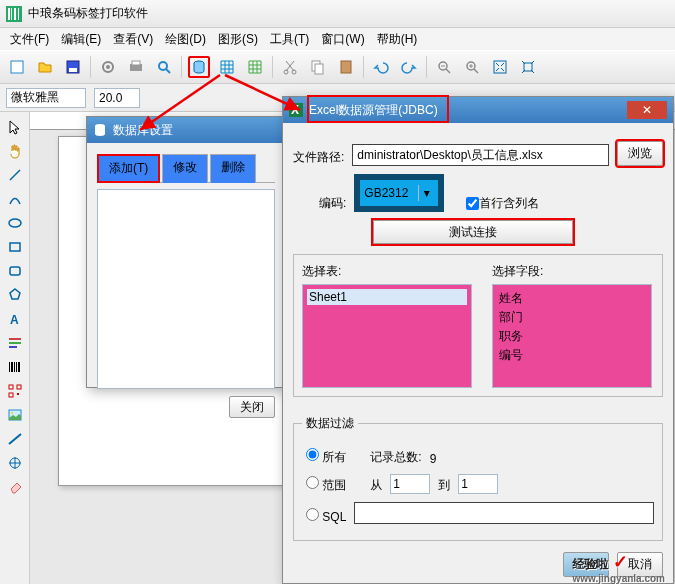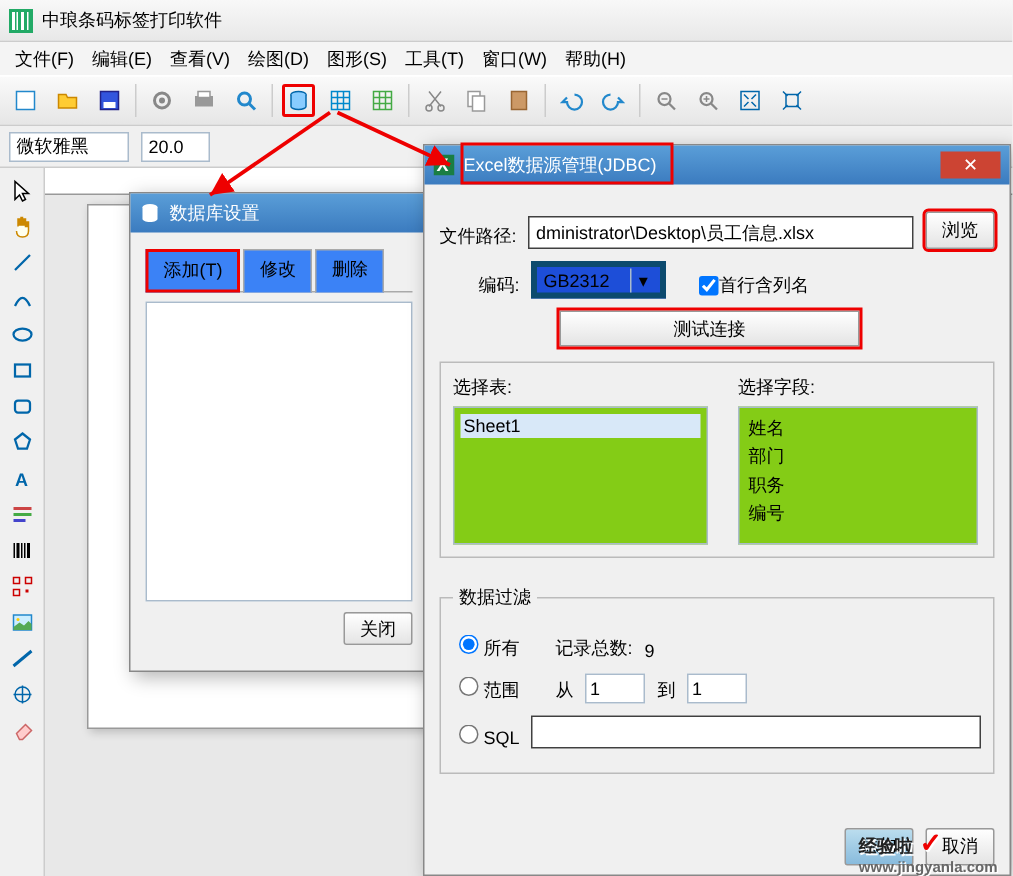--- a/index.html
+++ b/index.html
@@ -15,36 +15,36 @@
 .formatbar{height:28px;background:#f0f0f0;border-bottom:1px solid #ccc;display:flex;align-items:center;padding:0 6px;gap:8px}
 .formatbar input{height:20px;border:1px solid #abc;padding:0 4px;background:#fff}
 .leftbar{position:absolute;left:0;top:112px;width:30px;height:472px;background:#f0f0f0;border-right:1px solid #ccc;display:flex;flex-direction:column;align-items:center;gap:2px;padding-top:4px}
 .ltbtn{width:22px;height:22px;display:flex;align-items:center;justify-content:center;border:1px solid transparent}
 .canvas{position:absolute;left:30px;top:112px;right:0;bottom:0;background:#e8e8e8}
 .ruler-h{height:18px;background:#fff;border-bottom:1px solid #999}
 .paper{position:absolute;left:28px;top:24px;width:230px;height:350px;background:#fff;border:1px solid #999;box-shadow:2px 2px 6px rgba(0,0,0,.2)}
 .dialog{position:absolute;background:#f0f0f0;border:1px solid #888;box-shadow:3px 3px 12px rgba(0,0,0,.3)}
 .dlg-title{height:26px;background:linear-gradient(#5a9ed8,#3b7bbf);color:#fff;display:flex;align-items:center;padding:0 6px;gap:6px;font-size:12px}
 .dlg-body{padding:10px}
-.dlg-db{left:86px;top:128px;width:200px;height:320px}
+.dlg-db{left:86px;top:116px;width:200px;height:272px}
 .dlg-db .tabs{display:flex;border-bottom:1px solid #aaa;margin-bottom:6px}
 .dlg-db .tab{padding:4px 10px;border:1px solid #aaa;border-bottom:none;background:#3b82f6;margin-right:2px;position:relative;top:1px}
 .dlg-db .tab.hilite{border:2px solid #e00}
 .dlg-db .list{width:178px;height:200px;background:#fff;border:1px solid #abc}
 .btn{padding:3px 10px;border:1px solid #999;background:linear-gradient(#fff,#e4e4e4);border-radius:2px;cursor:default}
 .dlg-excel{left:282px;top:96px;width:392px;height:488px}
 .dlg-excel .hilite-t{position:absolute;left:24px;top:-2px;width:142px;height:28px;border:2px solid #e00;pointer-events:none}
 .row{display:flex;align-items:flex-end;margin:8px 0;gap:8px}
 .txtin{height:22px;border:1px solid #404040;padding:0 4px;background:#fff;flex:1}
-.combo{width:90px;height:25px;border:4px solid #0c4a6e;display:flex;align-items:center;justify-content:space-between;padding:0 4px;background:#1d4ed8}
+.combo{width:90px;height:38px;border:6px solid #0c4a6e;display:flex;align-items:center;justify-content:space-between;padding:0 4px;background:#0ea5e9}
 .combo .arr{width:16px;height:16px;border-left:1px solid #abc;display:flex;align-items:center;justify-content:center}
 .testbtn{width:200px;height:24px;margin-left:80px;display:flex;align-items:center;justify-content:center;border:1px solid #999;background:linear-gradient(#fff,#e4e4e4)}
 .testbtn.hilite{outline:2px solid #e00}
 .group{border:1px solid #bbb;padding:8px;margin-top:10px}
-.listbox{width:170px;height:92px;background:#84cc16;border:1px solid #abc;padding:4px;overflow:hidden}
+.listbox{width:170px;height:104px;background:#ec4899;border:1px solid #abc;padding:4px;overflow:hidden}
 .listbox div{padding:1px 2px}
 .filter label{margin-left:4px}
 .numspin{width:40px;height:20px;border:1px solid #abc;background:#fff;display:inline-flex;align-items:center;padding:0 2px}
 .dlg-bottom{position:absolute;bottom:6px;right:10px;display:flex;gap:8px}
 .browse-hilite{outline:2px solid #e00}
 .arrow{position:absolute;pointer-events:none}
 .watermark{position:absolute;right:10px;bottom:0;display:flex;align-items:center;gap:4px;font-weight:bold;color:#222;text-shadow:1px 1px 0 #fff}
 .watermark .check{color:#e00;font-size:18px}
 fieldset{border:1px solid #bbb;padding:8px;margin-top:18px}
 legend{padding:0 4px}

